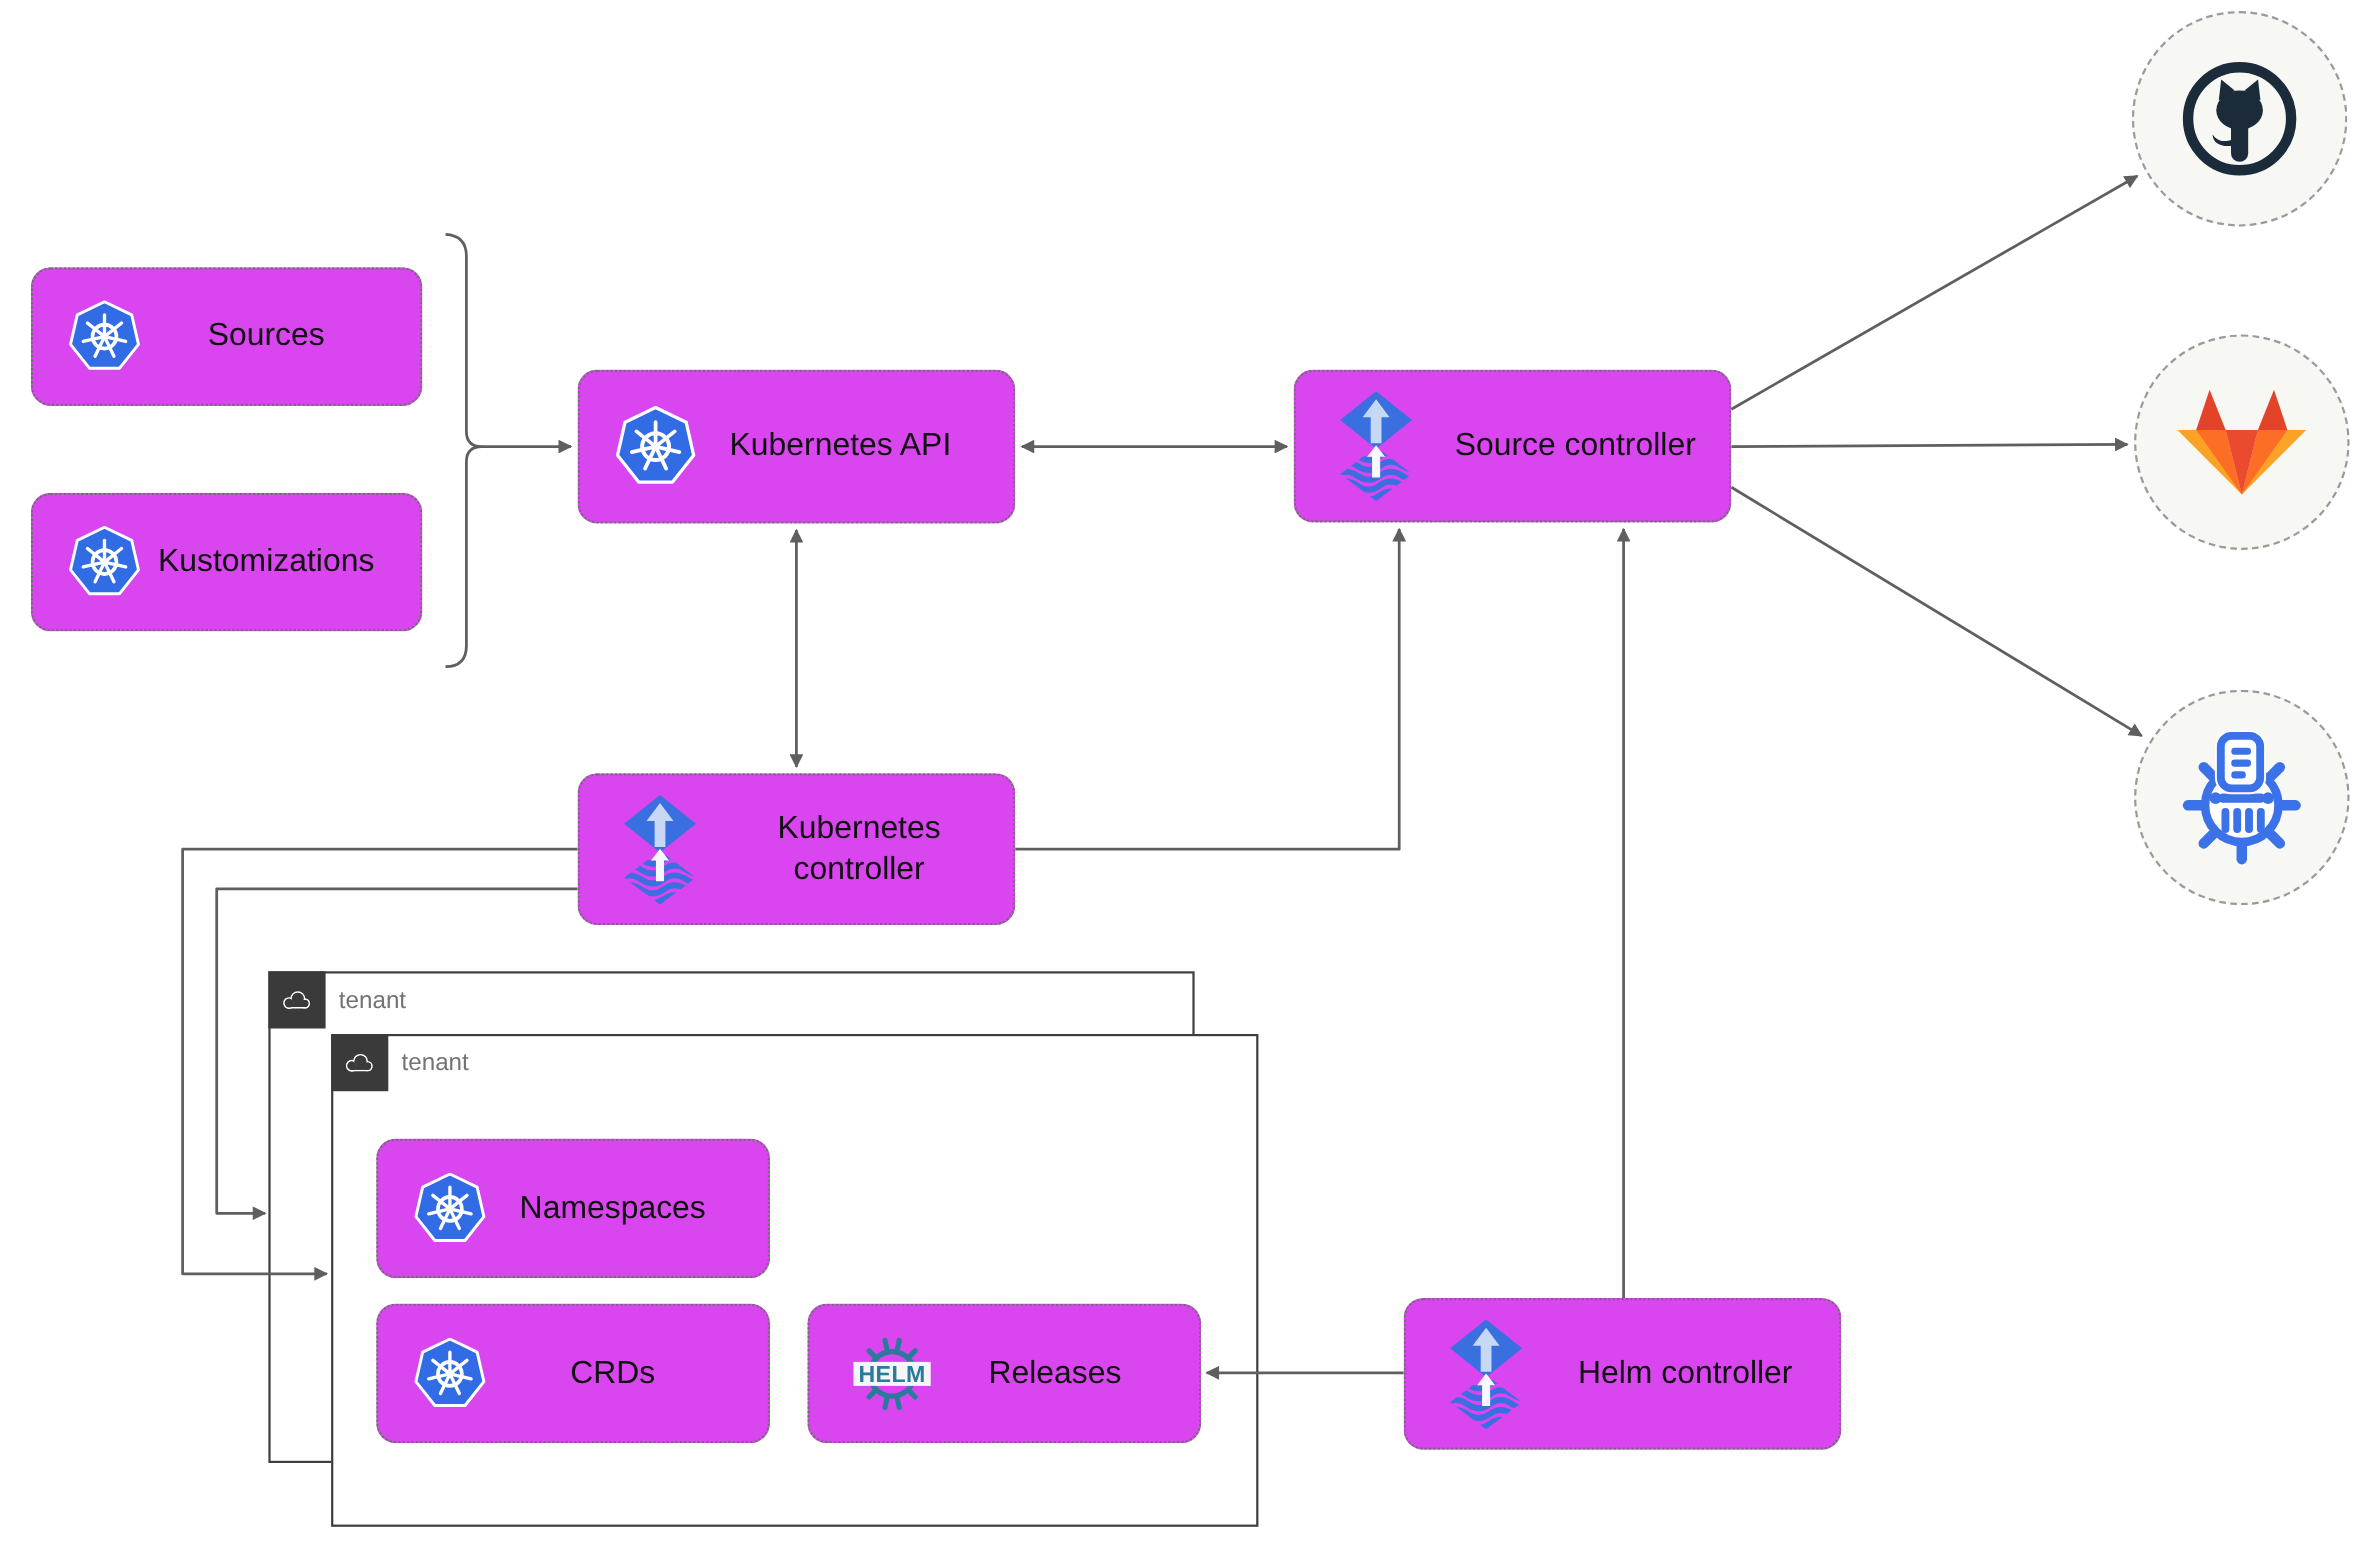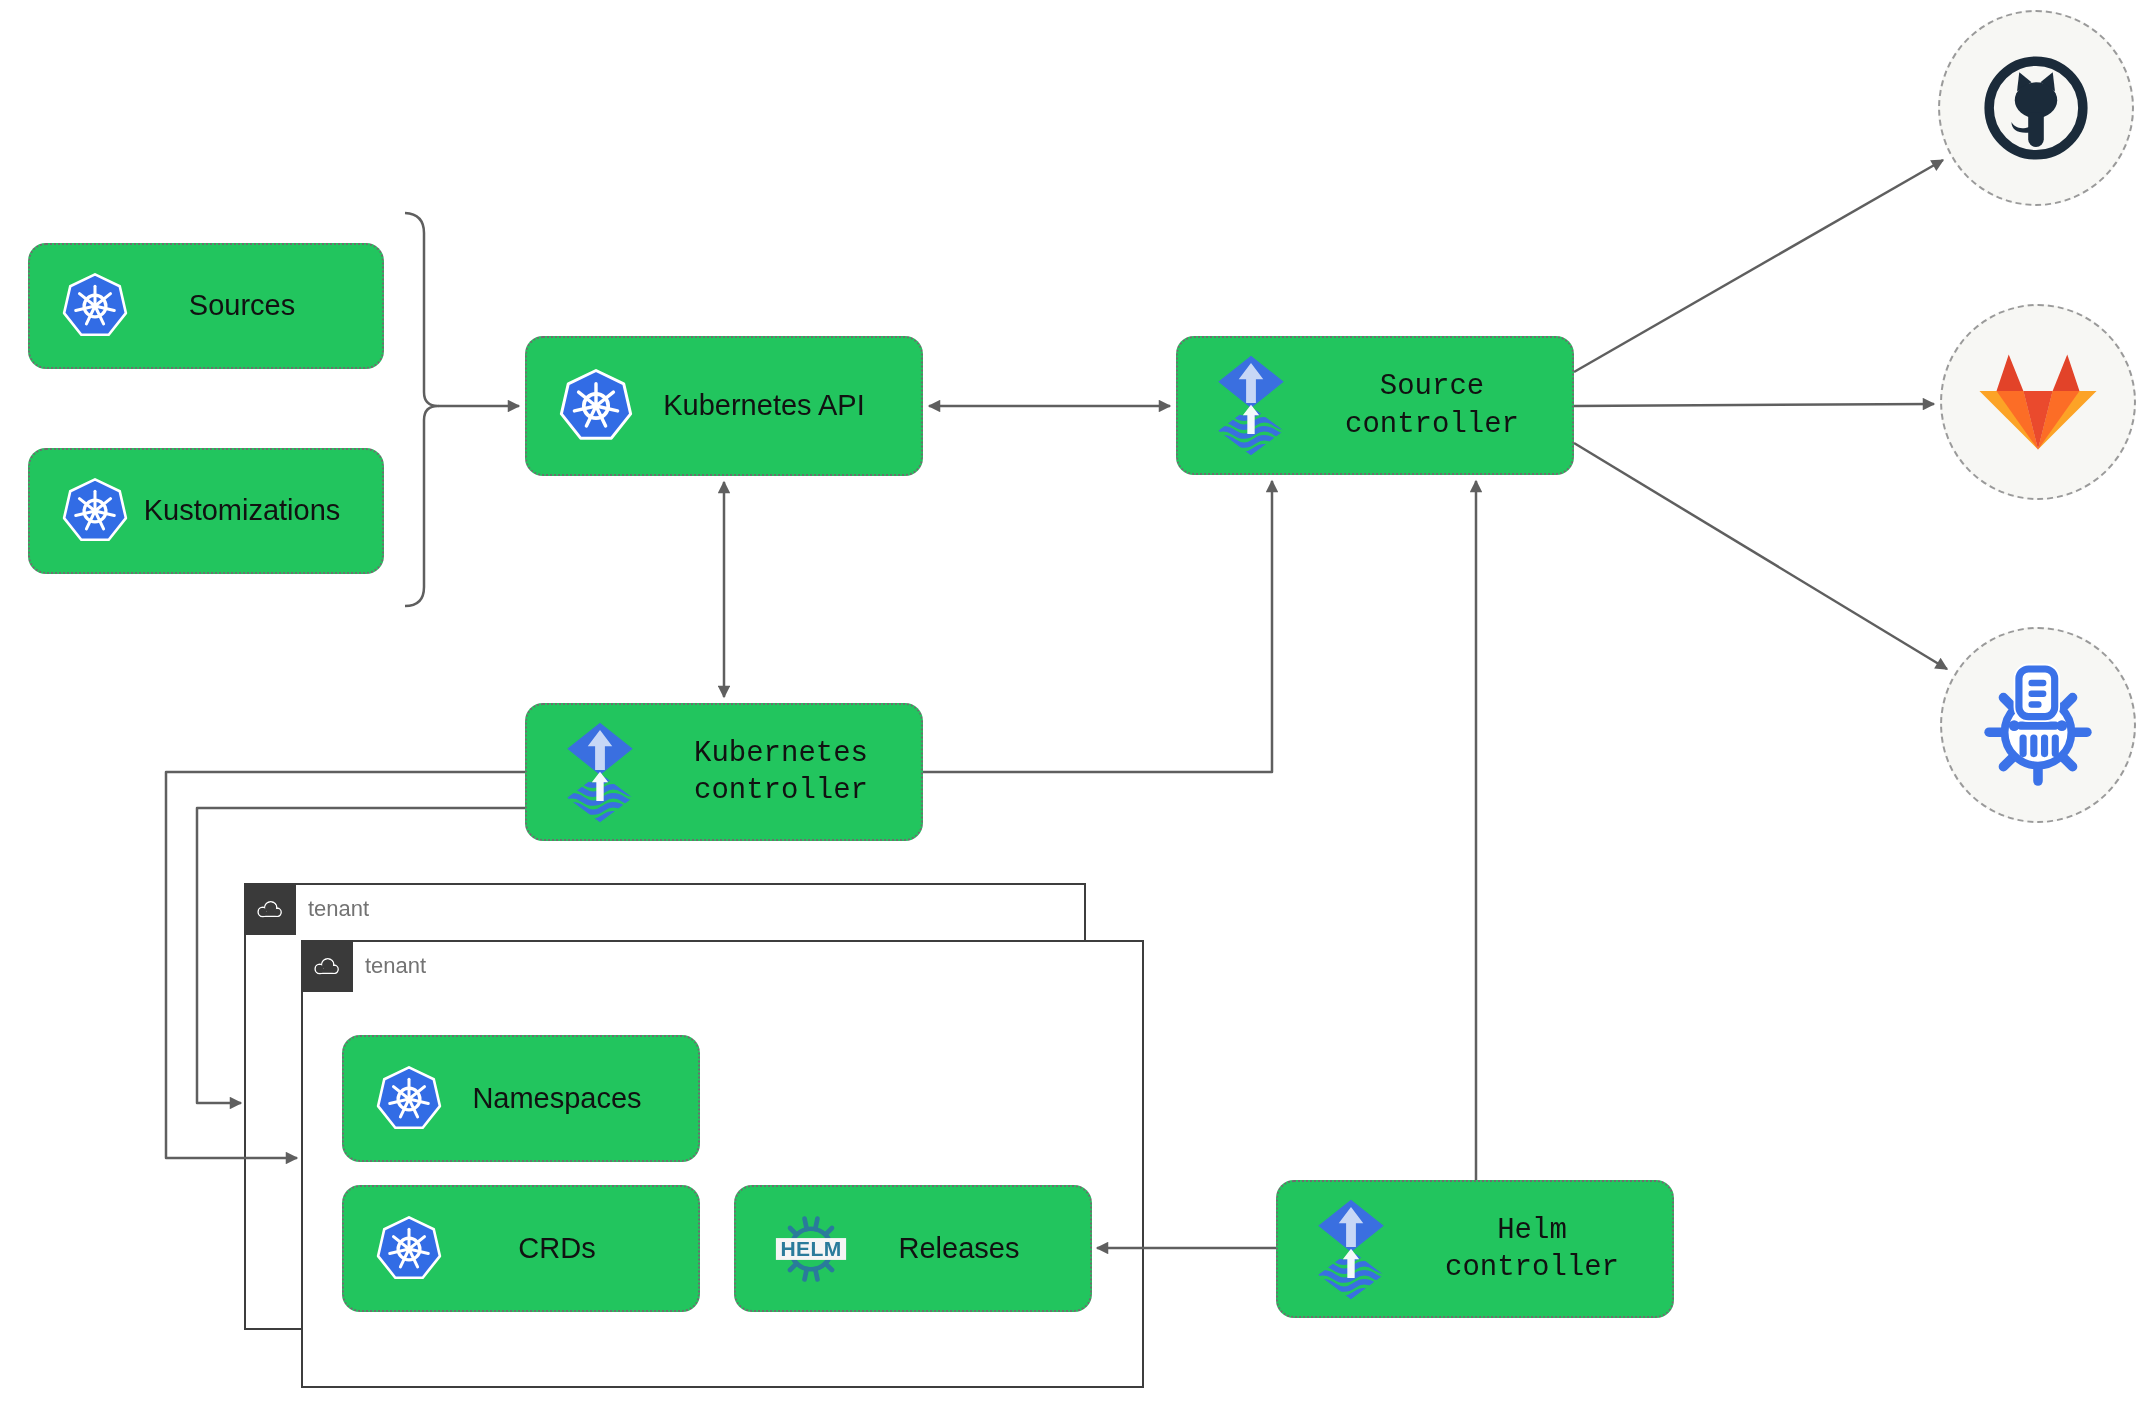--- a/index.html
+++ b/index.html
@@ -5,30 +5,30 @@
   html,body { margin:0; padding:0; background:#ffffff; }
   .canvas {
     position:relative; width:2144px; height:1407px; background:#ffffff;
     font-family:"Liberation Sans", sans-serif; color:#141414; overflow:hidden;
   }
   
   .wires { position:absolute; left:0; top:0; z-index:10; pointer-events:none; }
 
   
   .node {
-    position:absolute; background:#22c55e; border:2px dotted #6e6e6e;
+    position:absolute; background:#d946ef; border:2px dotted #6e6e6e;
     border-radius:18px; display:flex; align-items:center; box-sizing:border-box; z-index:3;
   }
   .node .icon { flex:0 0 auto; margin-left:32px; display:flex; align-items:center; }
   .node .icon svg { display:block; }
   .node .label {
     flex:1; text-align:center; font-size:29px; line-height:1.28; color:#111111;
     padding-right:26px;
   }
-  .label.narrow { max-width:235px; margin:0 auto; padding-right:0;font-family:Liberation Mono, monospace; }
+  .label.narrow { max-width:235px; margin:0 auto; padding-right:0; }
   .ic-k8s-md svg { width:74px; height:74px; }
   .ic-k8s-sm svg { width:66px; height:66px; }
   .ic-flux svg  { width:82px; height:103px; }
   .ic-helm svg  { width:86px; height:78px; }
 
   
   .tenant {
     position:absolute; background:#ffffff; border:2px solid #3d3d3d; box-sizing:border-box;
   }
   .tenant-back  { z-index:1; }

